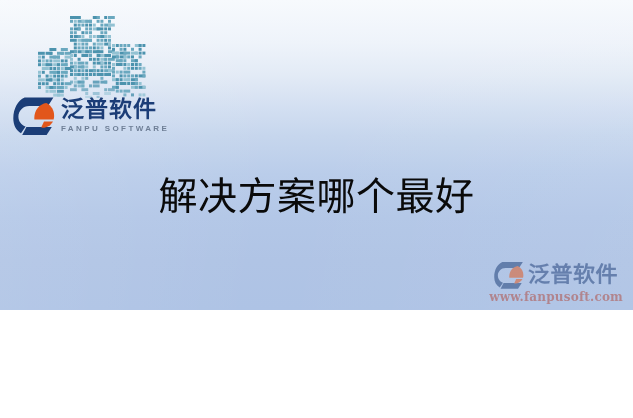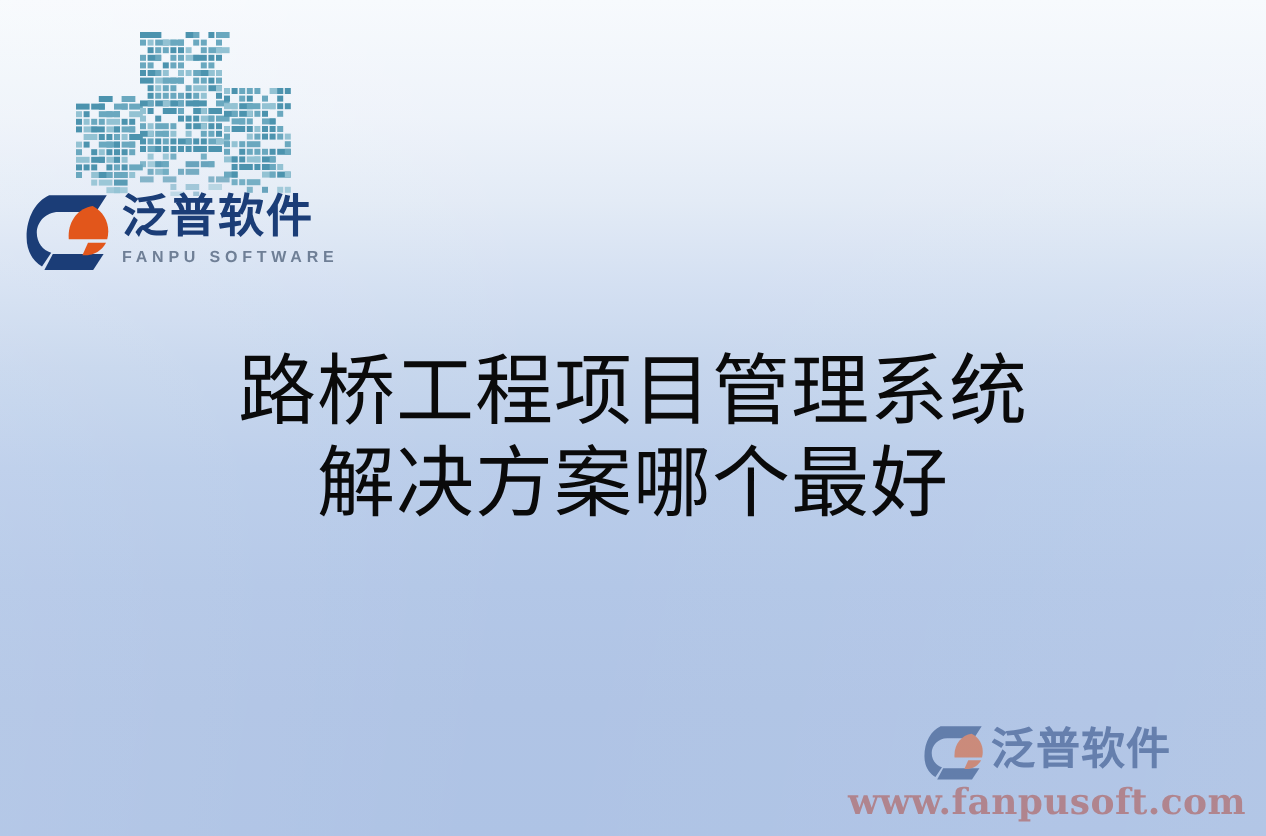--- a/index.html
+++ b/index.html
@@ -5,21 +5,21 @@
 <style>
   html, body {
     margin: 0;
     padding: 0;
     background: #ffffff;
   }
 
   #banner {
     position: relative;
     width: 633px;
-    height: 418px;
+    height: 310px;
     overflow: hidden;
     font-family: "Liberation Sans", "DejaVu Sans", sans-serif;
     
     background:
       linear-gradient(to bottom,
         #f7fafd 0%,
         #eef3fa 14%,
         #e3ebf6 24%,
         #d4e0f2 34%,
         #c6d6ed 44%,
@@ -124,21 +124,21 @@
     font-size: 22px;
     font-weight: 700;
     color: #20407a;
     letter-spacing: 0.5px;
     line-height: 1;
     white-space: nowrap;
   }
   .wm-url {
     margin-top: 1px;
     font-family: "DejaVu Serif", "Liberation Serif", serif;
-    font-size: 18px;
+    font-size: 12px;
     font-weight: 700;
     color: #b04a3e;
     letter-spacing: 0.2px;
     white-space: nowrap;
   }
 </style>
 </head>
 <body>
 
 <div id="banner">
@@ -497,21 +497,20 @@
                L 31.0 26.4 Z" fill="#e2561b"></path>
     </svg>
 
     <div class="logo-wordblock">
       <div class="logo-cn">泛普软件</div>
       <div class="logo-en">FANPU SOFTWARE</div>
     </div>
   </div>
 
   <div id="headline">
-    <span class="hl-line">路桥工程项目管理系统</span>
     <span class="hl-line">解决方案哪个最好</span>
   </div>
 
   <div id="watermark">
     <div class="wm-row">
       <svg id="wm-mark" viewBox="0 0 42 40" aria-hidden="true">
         <path d="M11.6 2.6 H40.4 L35.0 11.0 H16.2
                  C 10.0 11.0 5.4 16.0 5.4 21.4
                  C 5.4 26.2 8.4 30.2 12.6 31.4
                  L 8.0 38.2

